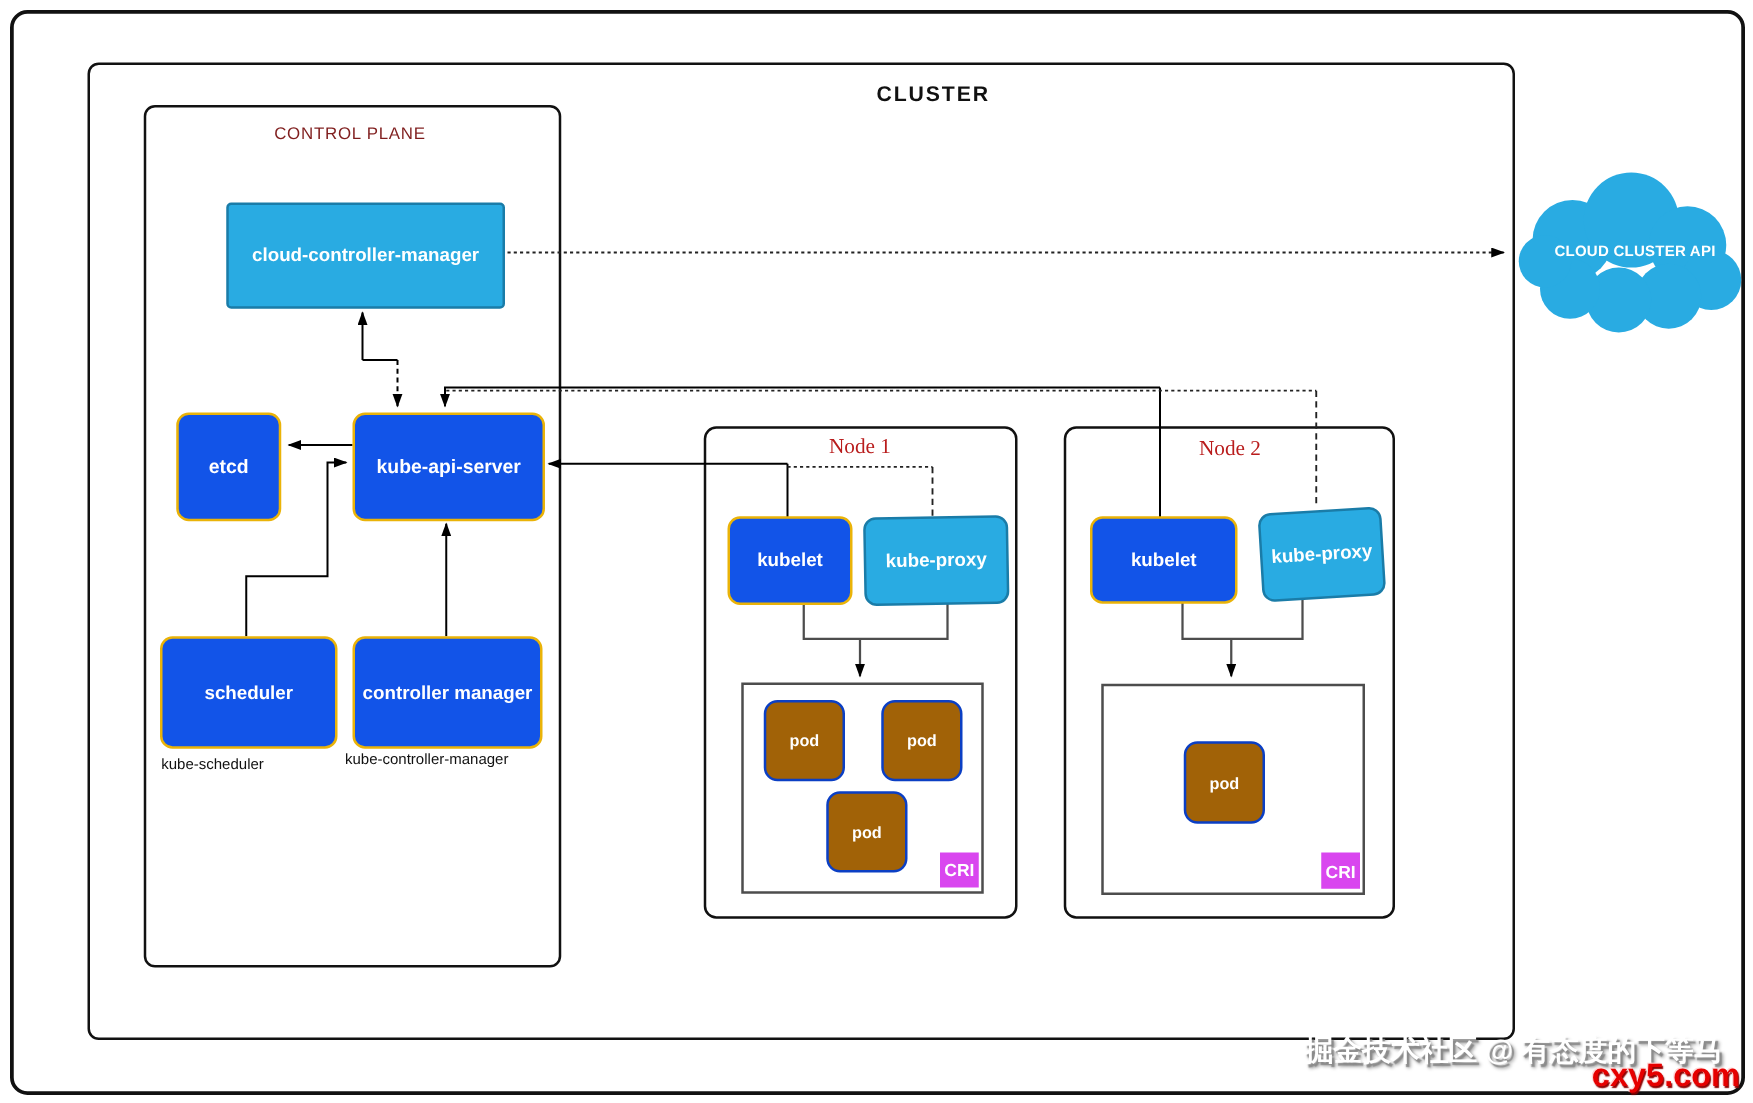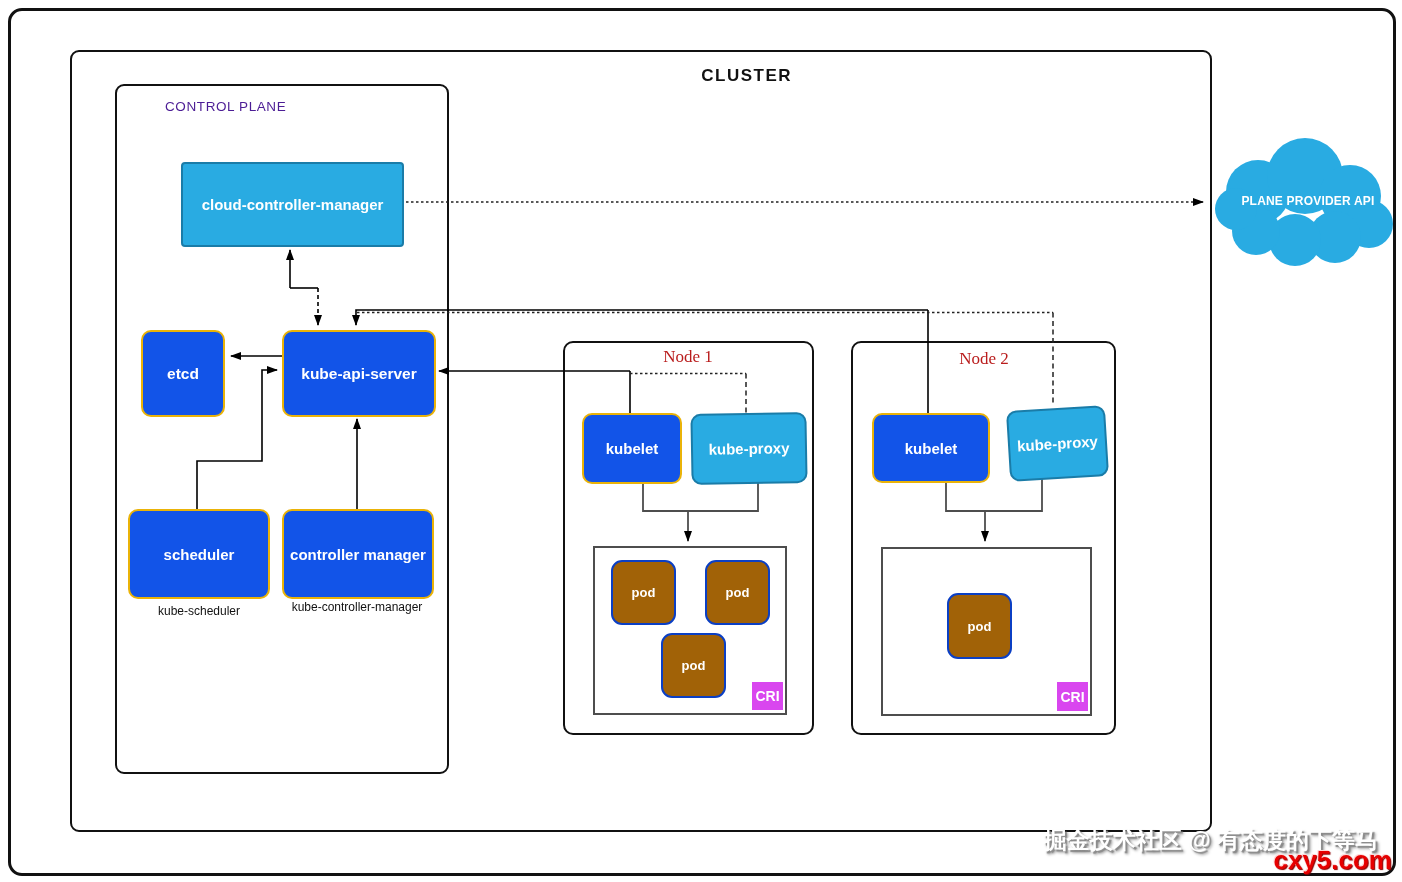--- a/index.html
+++ b/index.html
@@ -13,25 +13,25 @@
   #control-plane-box{left:115px;top:84px;width:330px;height:686px;border-radius:9px;}
   .node-box{border:2px solid #111;border-radius:10px;position:absolute;background:transparent;}
   #node1-box{left:563px;top:341px;width:247px;height:390px;}
   #node2-box{left:851px;top:341px;width:261px;height:390px;}
   .cri{position:absolute;border:2px solid #4d4d4d;background:#fff;}
   #cri1{left:593px;top:546px;width:190px;height:165px;}
   #cri2{left:881px;top:547px;width:207px;height:165px;}
 
   .lbl{position:absolute;color:#111;}
   #cluster-title{left:570px;top:66px;width:222px;text-align:right;font-weight:bold;font-size:17px;letter-spacing:1.5px;}
-  #control-plane-title{left:165px;top:99px;width:230px;text-align:left;font-size:13.5px;letter-spacing:.6px;color:#4c1d95;}
+  #control-plane-title{left:165px;top:99px;width:230px;text-align:center;font-size:13.5px;letter-spacing:.6px;color:#7f1d1d;}
   .node-title{font-family:"Liberation Serif",serif;font-size:17px;text-align:center;position:absolute;color:#b91c1c;}
   #node1-title{left:603px;top:347px;width:170px;}
   #node2-title{left:899px;top:349px;width:170px;}
-  .caption{position:absolute;font-size:12px;color:#111;text-align:center;}
+  .caption{position:absolute;font-size:12px;color:#111;text-align:left;}
   #scheduler-caption{left:129px;top:604px;width:140px;}
   #controller-manager-caption{left:276px;top:600px;width:162px;}
 
   .comp{position:absolute;display:flex;align-items:center;justify-content:center;
         color:#fff;font-weight:bold;text-align:center;}
   .box-dark{background:#1254e8;border:2px solid #eab308;border-radius:10px;}
   .box-light{background:#29abe2;border:2px solid #1a7ca8;border-radius:10px;}
   #ccm-box{left:181px;top:162px;width:219px;height:81px;font-size:15px;border-radius:4px;}
   #etcd-box{left:141px;top:330px;width:80px;height:83px;font-size:15.5px;}
   #apiserver-box{left:282px;top:330px;width:150px;height:83px;font-size:15.5px;}
@@ -112,21 +112,21 @@
       <circle cx="1258" cy="192" r="32"></circle>
       <circle cx="1305" cy="176" r="38"></circle>
       <circle cx="1350" cy="196" r="31"></circle>
       <circle cx="1369" cy="224" r="24"></circle>
       <circle cx="1335" cy="237" r="26"></circle>
       <circle cx="1295" cy="240" r="26"></circle>
       <circle cx="1256" cy="231" r="24"></circle>
       <circle cx="1236" cy="209" r="21"></circle>
     </g>
   </svg>
-  <div id="cloud-label">PLANE PROVIDER API</div>
+  <div id="cloud-label">CLOUD CLUSTER API</div>
 
   <div id="cluster-title" class="lbl">CLUSTER</div>
   <div id="control-plane-title" class="lbl">CONTROL PLANE</div>
   <div id="node1-title" class="node-title">Node 1</div>
   <div id="node2-title" class="node-title">Node 2</div>
   <div id="scheduler-caption" class="caption">kube-scheduler</div>
   <div id="controller-manager-caption" class="caption">kube-controller-manager</div>
 
   <div id="ccm-box" class="comp box-light">cloud-controller-manager</div>
   <div id="etcd-box" class="comp box-dark">etcd</div>

